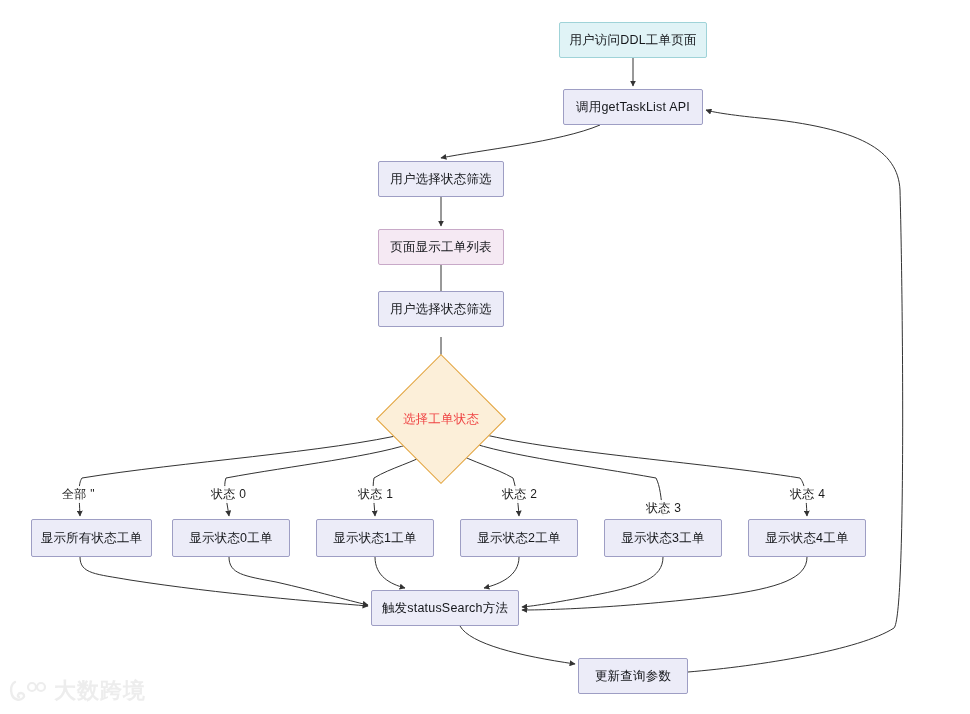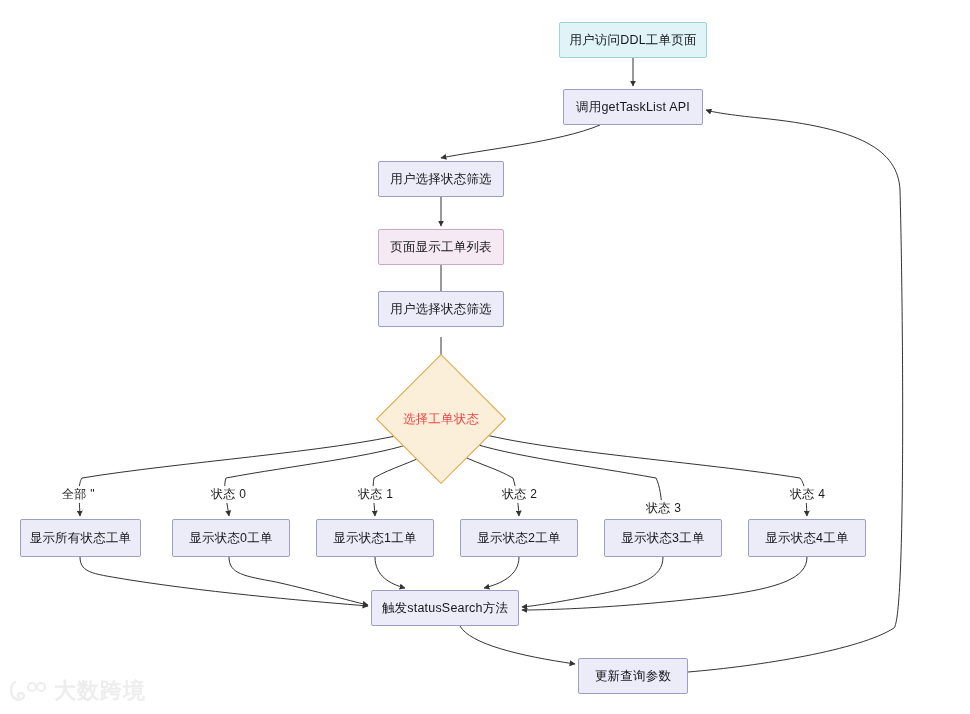--- a/index.html
+++ b/index.html
@@ -167,21 +167,21 @@
 
   <div class="node node-rect" style="left:378px; top:291px; width:126px; height:36px;">
     <span>用户选择状态筛选</span>
   </div>
 
   <div class="diamond-wrap" style="left:395px; top:373px; width:92px; height:92px;">
     <div class="node-diamond" style="left:0; top:0;"></div>
     <span class="diamond-label">选择工单状态</span>
   </div>
 
-  <div class="node node-rect" style="left:20px; top:519px; width:121px; height:38px;">
+  <div class="node node-rect" style="left:31px; top:519px; width:121px; height:38px;">
     <span>显示所有状态工单</span>
   </div>
 
   <div class="node node-rect" style="left:172px; top:519px; width:118px; height:38px;">
     <span>显示状态0工单</span>
   </div>
 
   <div class="node node-rect" style="left:316px; top:519px; width:118px; height:38px;">
     <span>显示状态1工单</span>
   </div>

